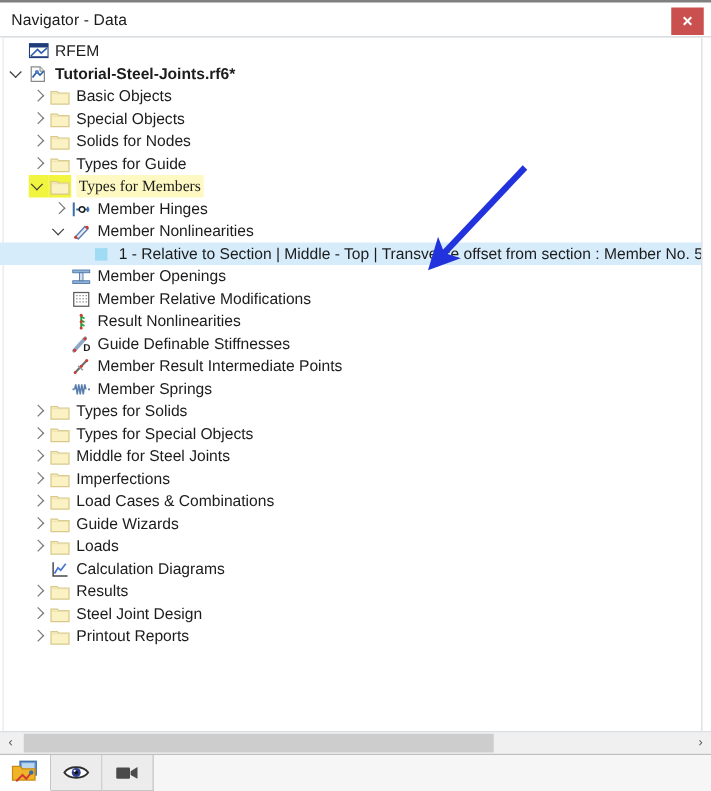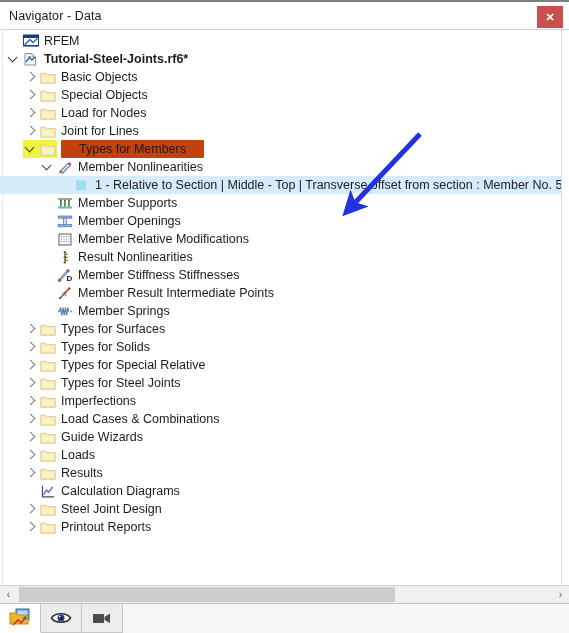--- a/index.html
+++ b/index.html
@@ -134,23 +134,24 @@
     flex: 0 0 18px;
     position: relative;
     margin-right: 4px;
   }
   .icon-slot svg { display: block; position:absolute; left:1px; top:2px; }
 
   .indent { flex: 0 0 auto; height: 18px; }
 
   
   .row .hl {
-    background: #c2410c;
-    padding: 0 18px;
+    background: #fef9c3;
+    padding: 0 2px;
     border-radius: 1px;
+    font-family: Liberation Serif, serif;
   }
 
   
   .row.selected {
     background: #d6ecfb;
   }
 
   
   #annotation-arrow {
     position: absolute;
@@ -278,43 +279,56 @@
         </div>
         <div class="row">
           <div class="indent" style="width: 23px;"></div>
           <div class="chev closed"></div>
           <div class="icon-slot">
             <svg width="16" height="15" viewBox="0 0 16 15">
               <path d="M0.8 3.2 h5 l1.2 1.3 h8.2 v8.7 h-14.4 z" fill="#fbf2c4" stroke="#d8c98a" stroke-width="1"></path>
               <path d="M0.8 5 h14.4" stroke="#e8dcaa" stroke-width="0.7"></path>
             </svg>
           </div>
-          <span class="label">Load for Nodes</span>
-        </div>
-        <div class="row">
-          <div class="indent" style="width: 23px;"></div>
-          <div class="chev closed"></div>
-          <div class="icon-slot">
-            <svg width="16" height="15" viewBox="0 0 16 15">
-              <path d="M0.8 3.2 h5 l1.2 1.3 h8.2 v8.7 h-14.4 z" fill="#fbf2c4" stroke="#d8c98a" stroke-width="1"></path>
-              <path d="M0.8 5 h14.4" stroke="#e8dcaa" stroke-width="0.7"></path>
-            </svg>
-          </div>
-          <span class="label">Joint for Lines</span>
+          <span class="label">Solids for Nodes</span>
+        </div>
+        <div class="row">
+          <div class="indent" style="width: 23px;"></div>
+          <div class="chev closed"></div>
+          <div class="icon-slot">
+            <svg width="16" height="15" viewBox="0 0 16 15">
+              <path d="M0.8 3.2 h5 l1.2 1.3 h8.2 v8.7 h-14.4 z" fill="#fbf2c4" stroke="#d8c98a" stroke-width="1"></path>
+              <path d="M0.8 5 h14.4" stroke="#e8dcaa" stroke-width="0.7"></path>
+            </svg>
+          </div>
+          <span class="label">Types for Guide</span>
         </div>
         <div class="row">
           <div class="indent" style="width: 23px;"></div>
           <div class="chev open" style="background: rgb(242, 245, 63);"></div>
           <div class="icon-slot" style="background: rgb(242, 245, 63);">
             <svg width="16" height="15" viewBox="0 0 16 15">
               <path d="M0.8 3.2 h5 l1.2 1.3 h8.2 v8.7 h-14.4 z" fill="#fbf2c4" stroke="#d8c98a" stroke-width="1"></path>
               <path d="M0.8 5 h14.4" stroke="#e8dcaa" stroke-width="0.7"></path>
             </svg>
           </div>
           <span class="label hl">Types for Members</span>
+        </div>
+        <div class="row">
+          <div class="indent" style="width: 40px;"></div>
+          <div class="chev closed"></div>
+          <div class="icon-slot">
+            <svg width="16" height="15" viewBox="0 0 16 15">
+              <path d="M2 2 v11" stroke="#3a6ea5" stroke-width="1.6"></path>
+              <path d="M4 7.5 h3 M10.5 7.5 h4" stroke="#3a6ea5" stroke-width="1.6"></path>
+              <circle cx="8.6" cy="7.5" r="2.2" fill="#ffffff" stroke="#1c1c1c" stroke-width="1.2"></circle>
+              <path d="M13.2 5.4 v4.2" stroke="#3a6ea5" stroke-width="1.4"></path>
+            </svg>
+          </div>
+          <span class="label">Member Hinges</span>
         </div>
         <div class="row">
           <div class="indent" style="width: 40px;"></div>
           <div class="chev open"></div>
           <div class="icon-slot">
             <svg width="16" height="15" viewBox="0 0 16 15">
               <path d="M3.2 11.6 L11 3.2 L13.4 5 L5.6 13.2 Z" fill="#e9eef6" stroke="#5a7fae" stroke-width="1.1"></path>
               <circle cx="3.6" cy="11.8" r="1.3" fill="#cf3b2f"></circle>
               <circle cx="12.6" cy="3.8" r="1.3" fill="#cf3b2f"></circle>
             </svg>
@@ -323,37 +337,20 @@
         </div>
         <div class="row selected">
           <div class="indent" style="width: 57px;"></div>
           <div class="chev none"></div>
           <div class="icon-slot">
             <svg width="16" height="15" viewBox="0 0 16 15">
               <rect x="2" y="2.5" width="10" height="10" fill="#9fdcf3"></rect>
             </svg>
           </div>
           <span class="label">1 - Relative to Section | Middle - Top | Transverse offset from section : Member No. 5 | Midd</span>
-        </div>
-        <div class="row">
-          <div class="indent" style="width: 40px;"></div>
-          <div class="chev none"></div>
-          <div class="icon-slot">
-            <svg width="16" height="15" viewBox="0 0 16 15">
-              <rect x="1" y="2" width="14" height="2" fill="#8aa8c8"></rect>
-              <rect x="1" y="10.5" width="14" height="2" fill="#8aa8c8"></rect>
-              <rect x="3" y="4" width="1.8" height="6.5" fill="#2f9e44"></rect>
-              <rect x="7" y="4" width="1.8" height="6.5" fill="#2f9e44"></rect>
-              <rect x="11" y="4" width="1.8" height="6.5" fill="#2f9e44"></rect>
-              <circle cx="3.9" cy="4.6" r="0.9" fill="#cf3b2f"></circle>
-              <circle cx="7.9" cy="4.6" r="0.9" fill="#cf3b2f"></circle>
-              <circle cx="11.9" cy="4.6" r="0.9" fill="#cf3b2f"></circle>
-            </svg>
-          </div>
-          <span class="label">Member Supports</span>
         </div>
         <div class="row">
           <div class="indent" style="width: 40px;"></div>
           <div class="chev none"></div>
           <div class="icon-slot">
             <svg width="16" height="15" viewBox="0 0 16 15">
               <rect x="1.2" y="2" width="13.6" height="2.2" fill="#8fb2d6" stroke="#4a76a8" stroke-width="0.7"></rect>
               <rect x="1.2" y="10.6" width="13.6" height="2.2" fill="#8fb2d6" stroke="#4a76a8" stroke-width="0.7"></rect>
               <rect x="6.6" y="4.2" width="2.8" height="6.4" fill="#cfe0f0" stroke="#4a76a8" stroke-width="0.7"></rect>
             </svg>
@@ -402,21 +399,21 @@
           <div class="indent" style="width: 40px;"></div>
           <div class="chev none"></div>
           <div class="icon-slot">
             <svg width="16" height="15" viewBox="0 0 16 15">
               <path d="M2.2 12.6 L11.2 2.6" stroke="#8fa8c6" stroke-width="3" stroke-linecap="round"></path>
               <circle cx="2.8" cy="12.2" r="1.3" fill="#cf3b2f"></circle>
               <circle cx="11" cy="3" r="1.3" fill="#cf3b2f"></circle>
               <text x="9.6" y="13" font-family="Liberation Sans, sans-serif" font-size="8" font-weight="bold" fill="#1c1c1c">D</text>
             </svg>
           </div>
-          <span class="label">Member Stiffness Stiffnesses</span>
+          <span class="label">Guide Definable Stiffnesses</span>
         </div>
         <div class="row">
           <div class="indent" style="width: 40px;"></div>
           <div class="chev none"></div>
           <div class="icon-slot">
             <svg width="16" height="15" viewBox="0 0 16 15">
               <path d="M2.4 12.8 L12.6 2.2" stroke="#6b6b6b" stroke-width="1.7"></path>
               <path d="M5.4 6.6 L9.4 10.2" stroke="#9a9a9a" stroke-width="1.3"></path>
               <circle cx="12.4" cy="2.4" r="1.2" fill="#cf3b2f"></circle>
               <circle cx="8.0" cy="7.0" r="1.2" fill="#cf3b2f"></circle>
@@ -439,54 +436,43 @@
         </div>
         <div class="row">
           <div class="indent" style="width: 23px;"></div>
           <div class="chev closed"></div>
           <div class="icon-slot">
             <svg width="16" height="15" viewBox="0 0 16 15">
               <path d="M0.8 3.2 h5 l1.2 1.3 h8.2 v8.7 h-14.4 z" fill="#fbf2c4" stroke="#d8c98a" stroke-width="1"></path>
               <path d="M0.8 5 h14.4" stroke="#e8dcaa" stroke-width="0.7"></path>
             </svg>
           </div>
-          <span class="label">Types for Surfaces</span>
-        </div>
-        <div class="row">
-          <div class="indent" style="width: 23px;"></div>
-          <div class="chev closed"></div>
-          <div class="icon-slot">
-            <svg width="16" height="15" viewBox="0 0 16 15">
-              <path d="M0.8 3.2 h5 l1.2 1.3 h8.2 v8.7 h-14.4 z" fill="#fbf2c4" stroke="#d8c98a" stroke-width="1"></path>
-              <path d="M0.8 5 h14.4" stroke="#e8dcaa" stroke-width="0.7"></path>
-            </svg>
-          </div>
           <span class="label">Types for Solids</span>
         </div>
         <div class="row">
           <div class="indent" style="width: 23px;"></div>
           <div class="chev closed"></div>
           <div class="icon-slot">
             <svg width="16" height="15" viewBox="0 0 16 15">
               <path d="M0.8 3.2 h5 l1.2 1.3 h8.2 v8.7 h-14.4 z" fill="#fbf2c4" stroke="#d8c98a" stroke-width="1"></path>
               <path d="M0.8 5 h14.4" stroke="#e8dcaa" stroke-width="0.7"></path>
             </svg>
           </div>
-          <span class="label">Types for Special Relative</span>
-        </div>
-        <div class="row">
-          <div class="indent" style="width: 23px;"></div>
-          <div class="chev closed"></div>
-          <div class="icon-slot">
-            <svg width="16" height="15" viewBox="0 0 16 15">
-              <path d="M0.8 3.2 h5 l1.2 1.3 h8.2 v8.7 h-14.4 z" fill="#fbf2c4" stroke="#d8c98a" stroke-width="1"></path>
-              <path d="M0.8 5 h14.4" stroke="#e8dcaa" stroke-width="0.7"></path>
-            </svg>
-          </div>
-          <span class="label">Types for Steel Joints</span>
+          <span class="label">Types for Special Objects</span>
+        </div>
+        <div class="row">
+          <div class="indent" style="width: 23px;"></div>
+          <div class="chev closed"></div>
+          <div class="icon-slot">
+            <svg width="16" height="15" viewBox="0 0 16 15">
+              <path d="M0.8 3.2 h5 l1.2 1.3 h8.2 v8.7 h-14.4 z" fill="#fbf2c4" stroke="#d8c98a" stroke-width="1"></path>
+              <path d="M0.8 5 h14.4" stroke="#e8dcaa" stroke-width="0.7"></path>
+            </svg>
+          </div>
+          <span class="label">Middle for Steel Joints</span>
         </div>
         <div class="row">
           <div class="indent" style="width: 23px;"></div>
           <div class="chev closed"></div>
           <div class="icon-slot">
             <svg width="16" height="15" viewBox="0 0 16 15">
               <path d="M0.8 3.2 h5 l1.2 1.3 h8.2 v8.7 h-14.4 z" fill="#fbf2c4" stroke="#d8c98a" stroke-width="1"></path>
               <path d="M0.8 5 h14.4" stroke="#e8dcaa" stroke-width="0.7"></path>
             </svg>
           </div>
@@ -517,42 +503,42 @@
         <div class="row">
           <div class="indent" style="width: 23px;"></div>
           <div class="chev closed"></div>
           <div class="icon-slot">
             <svg width="16" height="15" viewBox="0 0 16 15">
               <path d="M0.8 3.2 h5 l1.2 1.3 h8.2 v8.7 h-14.4 z" fill="#fbf2c4" stroke="#d8c98a" stroke-width="1"></path>
               <path d="M0.8 5 h14.4" stroke="#e8dcaa" stroke-width="0.7"></path>
             </svg>
           </div>
           <span class="label">Loads</span>
-        </div>
-        <div class="row">
-          <div class="indent" style="width: 23px;"></div>
-          <div class="chev closed"></div>
-          <div class="icon-slot">
-            <svg width="16" height="15" viewBox="0 0 16 15">
-              <path d="M0.8 3.2 h5 l1.2 1.3 h8.2 v8.7 h-14.4 z" fill="#fbf2c4" stroke="#d8c98a" stroke-width="1"></path>
-              <path d="M0.8 5 h14.4" stroke="#e8dcaa" stroke-width="0.7"></path>
-            </svg>
-          </div>
-          <span class="label">Results</span>
         </div>
         <div class="row">
           <div class="indent" style="width: 23px;"></div>
           <div class="chev none"></div>
           <div class="icon-slot">
             <svg width="16" height="15" viewBox="0 0 16 15">
               <path d="M2.5 1.8 v11 h11.5" stroke="#4a4a4a" stroke-width="1.2" fill="none"></path>
               <path d="M3.6 10.8 L6.4 6.2 L8.6 8.2 L12.6 3" stroke="#4a76d4" stroke-width="1.4" fill="none"></path>
             </svg>
           </div>
           <span class="label">Calculation Diagrams</span>
+        </div>
+        <div class="row">
+          <div class="indent" style="width: 23px;"></div>
+          <div class="chev closed"></div>
+          <div class="icon-slot">
+            <svg width="16" height="15" viewBox="0 0 16 15">
+              <path d="M0.8 3.2 h5 l1.2 1.3 h8.2 v8.7 h-14.4 z" fill="#fbf2c4" stroke="#d8c98a" stroke-width="1"></path>
+              <path d="M0.8 5 h14.4" stroke="#e8dcaa" stroke-width="0.7"></path>
+            </svg>
+          </div>
+          <span class="label">Results</span>
         </div>
         <div class="row">
           <div class="indent" style="width: 23px;"></div>
           <div class="chev closed"></div>
           <div class="icon-slot">
             <svg width="16" height="15" viewBox="0 0 16 15">
               <path d="M0.8 3.2 h5 l1.2 1.3 h8.2 v8.7 h-14.4 z" fill="#fbf2c4" stroke="#d8c98a" stroke-width="1"></path>
               <path d="M0.8 5 h14.4" stroke="#e8dcaa" stroke-width="0.7"></path>
             </svg>
           </div>

